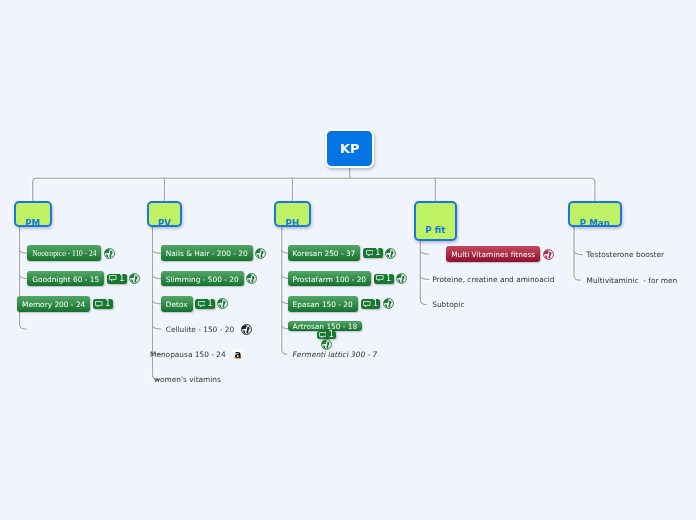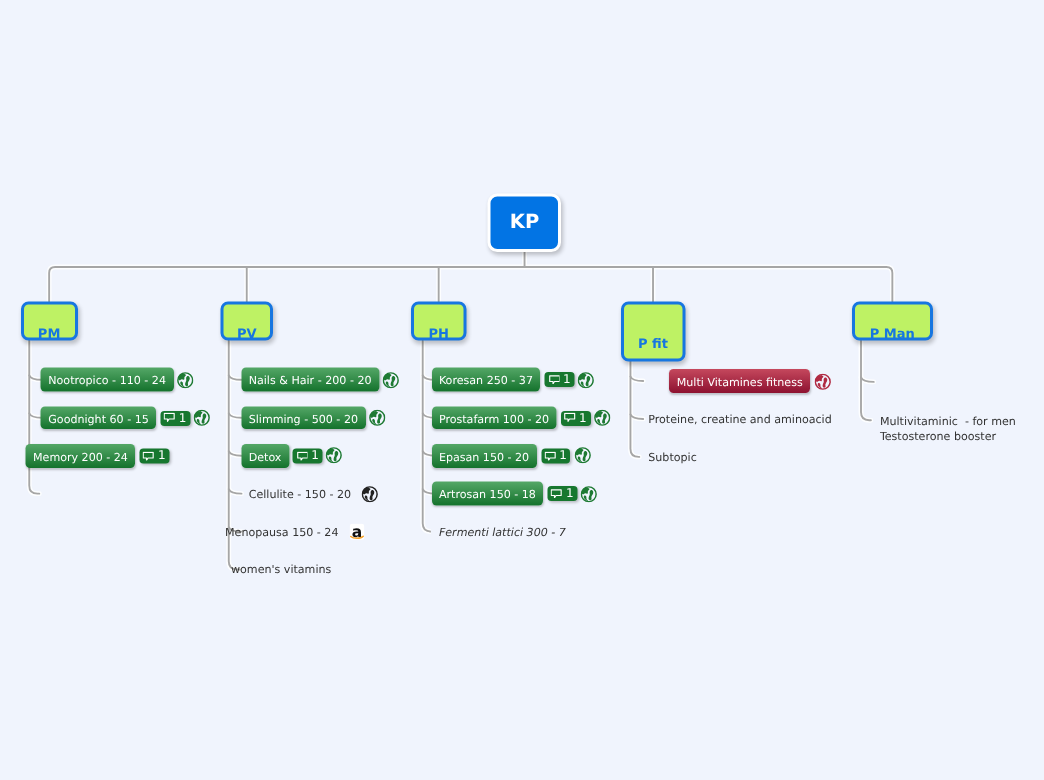--- a/index.html
+++ b/index.html
@@ -82,21 +82,21 @@
         <path d="M420.3 227.2 V299.1 Q420.3 304.6 425.8 304.6 H426.2"></path>
         <path d="M420.3 251 Q421.5 254 428.8 254"></path>
         <path d="M420.3 276.3 Q421.5 279.3 428.8 279.3"></path>
         <path d="M574 227.2 V274.7 Q574 280.2 579.5 280.2 H580.6"></path>
         <path d="M574 251.6 Q575.2 254.6 582.5 254.6"></path>
       </g>
   </svg>
   <div class="node root-node" style="left: 325.4px; top: 129.2px; width: 48.6px; height: 38.7px;">KP</div>
   <div id="branches">
       <div class="node l2-node" style="left: 13.7px; top: 201px; width: 38.1px; height: 26.2px;">PM</div>
-      <div class="row" style="left: 27.2px; top: 245.2px;">
+      <div class="row" style="left: 27.2px; top: 245.2px; font-family: Liberation Serif, serif;">
         <span class="pill green">Nootropico - 110 - 24</span>
         <span class="icon">
           <svg width="11" height="11" viewBox="0 0 36 36" style="display:block">
             <circle cx="18" cy="18" r="16.1" fill="none" stroke="#1e7a33" stroke-width="3.2"></circle>
             <g fill="#1e7a33">
               <path d="M5.2 8c2.8-2.8 6.4-4.4 10.2-4.6 1.1 1.5 3.6 1.3 4 3.2.5 2-2.4 2.7-3.2 4.6-.7 1.6.7 3.9-.6 5.1-1.4 1.2-3.5-.9-5.3-.6-1.8.3-2.9 2.5-4.6 2.3-1.9-.2-3.2-2.2-3.2-4 0-2.1 1.2-4.3 2.7-6z"></path>
               <path d="M8.6 20.8c1.8-.5 3.6 1 4.1 2.8.6 1.8-.1 3.9.7 5.5.8 1.7 2.9 2.4 3.3 4.2-4.2-1.2-7.7-4.3-9.5-8.2-.3-1.6.1-3.7 1.4-4.3z"></path>
               <path d="M22 9c2-.7 4.3.3 5.3 2.2 1.1 2.1.4 4.9-.6 7-.9 1.9-2.5 3.4-2.9 5.5-.3 2.1 1.1 4.6-.2 6.3-1.1 1.4-3.6 1.3-4.8.1-1.4-1.4-1.2-3.9-.8-5.8.4-2.2 2-4.1 2.2-6.4.2-2.2-.9-4.7.2-6.7.4-.8.9-1.7 1.6-2.2z"></path>
             </g>
           </svg>
@@ -253,21 +253,21 @@
           <svg width="11" height="11" viewBox="0 0 36 36" style="display:block">
             <circle cx="18" cy="18" r="16.1" fill="none" stroke="#1e7a33" stroke-width="3.2"></circle>
             <g fill="#1e7a33">
               <path d="M5.2 8c2.8-2.8 6.4-4.4 10.2-4.6 1.1 1.5 3.6 1.3 4 3.2.5 2-2.4 2.7-3.2 4.6-.7 1.6.7 3.9-.6 5.1-1.4 1.2-3.5-.9-5.3-.6-1.8.3-2.9 2.5-4.6 2.3-1.9-.2-3.2-2.2-3.2-4 0-2.1 1.2-4.3 2.7-6z"></path>
               <path d="M8.6 20.8c1.8-.5 3.6 1 4.1 2.8.6 1.8-.1 3.9.7 5.5.8 1.7 2.9 2.4 3.3 4.2-4.2-1.2-7.7-4.3-9.5-8.2-.3-1.6.1-3.7 1.4-4.3z"></path>
               <path d="M22 9c2-.7 4.3.3 5.3 2.2 1.1 2.1.4 4.9-.6 7-.9 1.9-2.5 3.4-2.9 5.5-.3 2.1 1.1 4.6-.2 6.3-1.1 1.4-3.6 1.3-4.8.1-1.4-1.4-1.2-3.9-.8-5.8.4-2.2 2-4.1 2.2-6.4.2-2.2-.9-4.7.2-6.7.4-.8.9-1.7 1.6-2.2z"></path>
             </g>
           </svg>
         </span>
       </div>
-      <div class="row" style="left: 287.6px; top: 321.1px;">
+      <div class="row" style="left: 287.6px; top: 321.1px; flex-direction: column;">
         <span class="pill green">Artrosan 150 - 18</span>
         <span class="badge">
           <svg width="7.6" height="6.4" viewBox="0 0 22 18">
             <path d="M1.4 1.4h19.2v11H10.6l-2.9 4.4v-4.4H1.4z" fill="none" stroke="#fff" stroke-width="2.2" stroke-linejoin="round"></path>
           </svg>
           <span>1</span>
         </span>
         <span class="icon">
           <svg width="11" height="11" viewBox="0 0 36 36" style="display:block">
             <circle cx="18" cy="18" r="16.1" fill="none" stroke="#1e7a33" stroke-width="3.2"></circle>
@@ -296,20 +296,20 @@
           </svg>
         </span>
       </div>
       <div class="row" style="left: 427.2px; top: 271.3px;">
         <span class="plain">Proteine, creatine and aminoacid</span>
       </div>
       <div class="row" style="left: 427.2px; top: 296.6px;">
         <span class="plain">Subtopic</span>
       </div>
       <div class="node l2-node" style="left: 568.2px; top: 201px; width: 53.4px; height: 26.2px;">P Man</div>
-      <div class="row" style="left: 581.6px; top: 246.6px; margin-top: 36px;">
+      <div class="row" style="left: 581.6px; top: 246.6px;">
         <span class="plain">Testosterone booster</span>
       </div>
       <div class="row" style="left: 581.6px; top: 272.2px;">
         <span class="plain">Multivitaminic  - for men</span>
       </div>
     </div>
 </div>
 
 </body></html>

